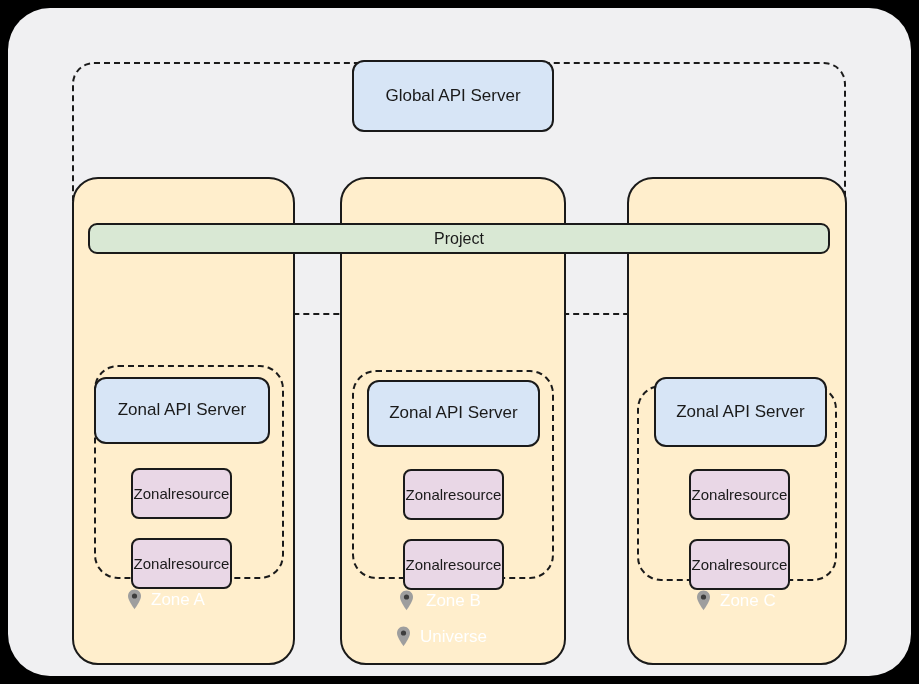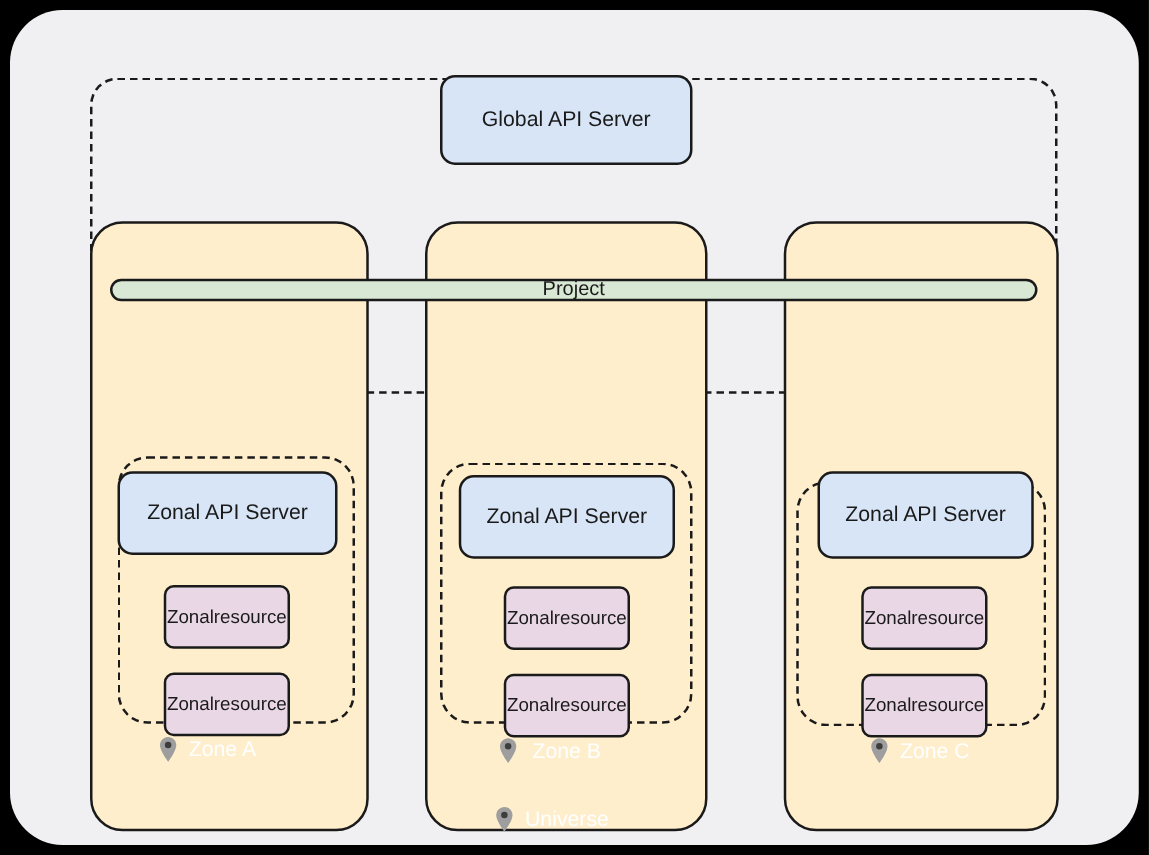--- a/index.html
+++ b/index.html
@@ -115,21 +115,21 @@
 <div id="canvas">
 
   <div class="sheet"></div>
 
   <div class="dashed global-dashed" style="left:72px; top:62px; width:774px; height:253px;"></div>
 
   <div class="box zone-col" style="left:72px; top:145px; width:223px; height:488px;"></div>
   <div class="box zone-col" style="left:340px; top:145px; width:226px; height:488px;"></div>
   <div class="box zone-col" style="left:627px; top:145px; width:220px; height:488px;"></div>
 
-  <div class="box green-bar" style="left:88px; top:191px; width:742px; height:18px;">
+  <div class="box green-bar" style="left:88px; top:191px; width:742px; height:31px;">
     <span>Project</span>
   </div>
 
   <div class="dashed zone-dashed" style="left:94px; top:365px; width:190px; height:214px;"></div>
   <div class="dashed zone-dashed" style="left:352px; top:370px; width:202px; height:209px;"></div>
   <div class="dashed zone-dashed" style="left:637px; top:385px; width:200px; height:196px;"></div>
 
   <div class="box api-box" style="left:94px; top:345px; width:176px; height:67px;">
     <span>Zonal API Server</span>
   </div>
@@ -184,21 +184,21 @@
       <path d="M7.5 0.6C3.9 0.6 1 3.5 1 7.1c0 4.6 6.5 13.2 6.5 13.2S14 11.7 14 7.1C14 3.5 11.1 0.6 7.5 0.6z" fill="#9e9e9e"></path>
       <circle cx="7.5" cy="7.0" r="2.6" fill="#3d3d3d"></circle>
     </svg>
     <span>Zone C</span>
   </div>
 
   <div class="box api-box global" style="left:352px; top:28px; width:202px; height:72px;">
     <span>Global API Server</span>
   </div>
 
-  <div class="caption" style="left:396px; top:645px;">
+  <div class="caption" style="left:396px; top:626px;">
     <svg class="pin" viewBox="0 0 15 21">
       <path d="M7.5 0.6C3.9 0.6 1 3.5 1 7.1c0 4.6 6.5 13.2 6.5 13.2S14 11.7 14 7.1C14 3.5 11.1 0.6 7.5 0.6z" fill="#9e9e9e"></path>
       <circle cx="7.5" cy="7.0" r="2.6" fill="#3d3d3d"></circle>
     </svg>
     <span>Universe</span>
   </div>
 
 </div>
 
 </body></html>

